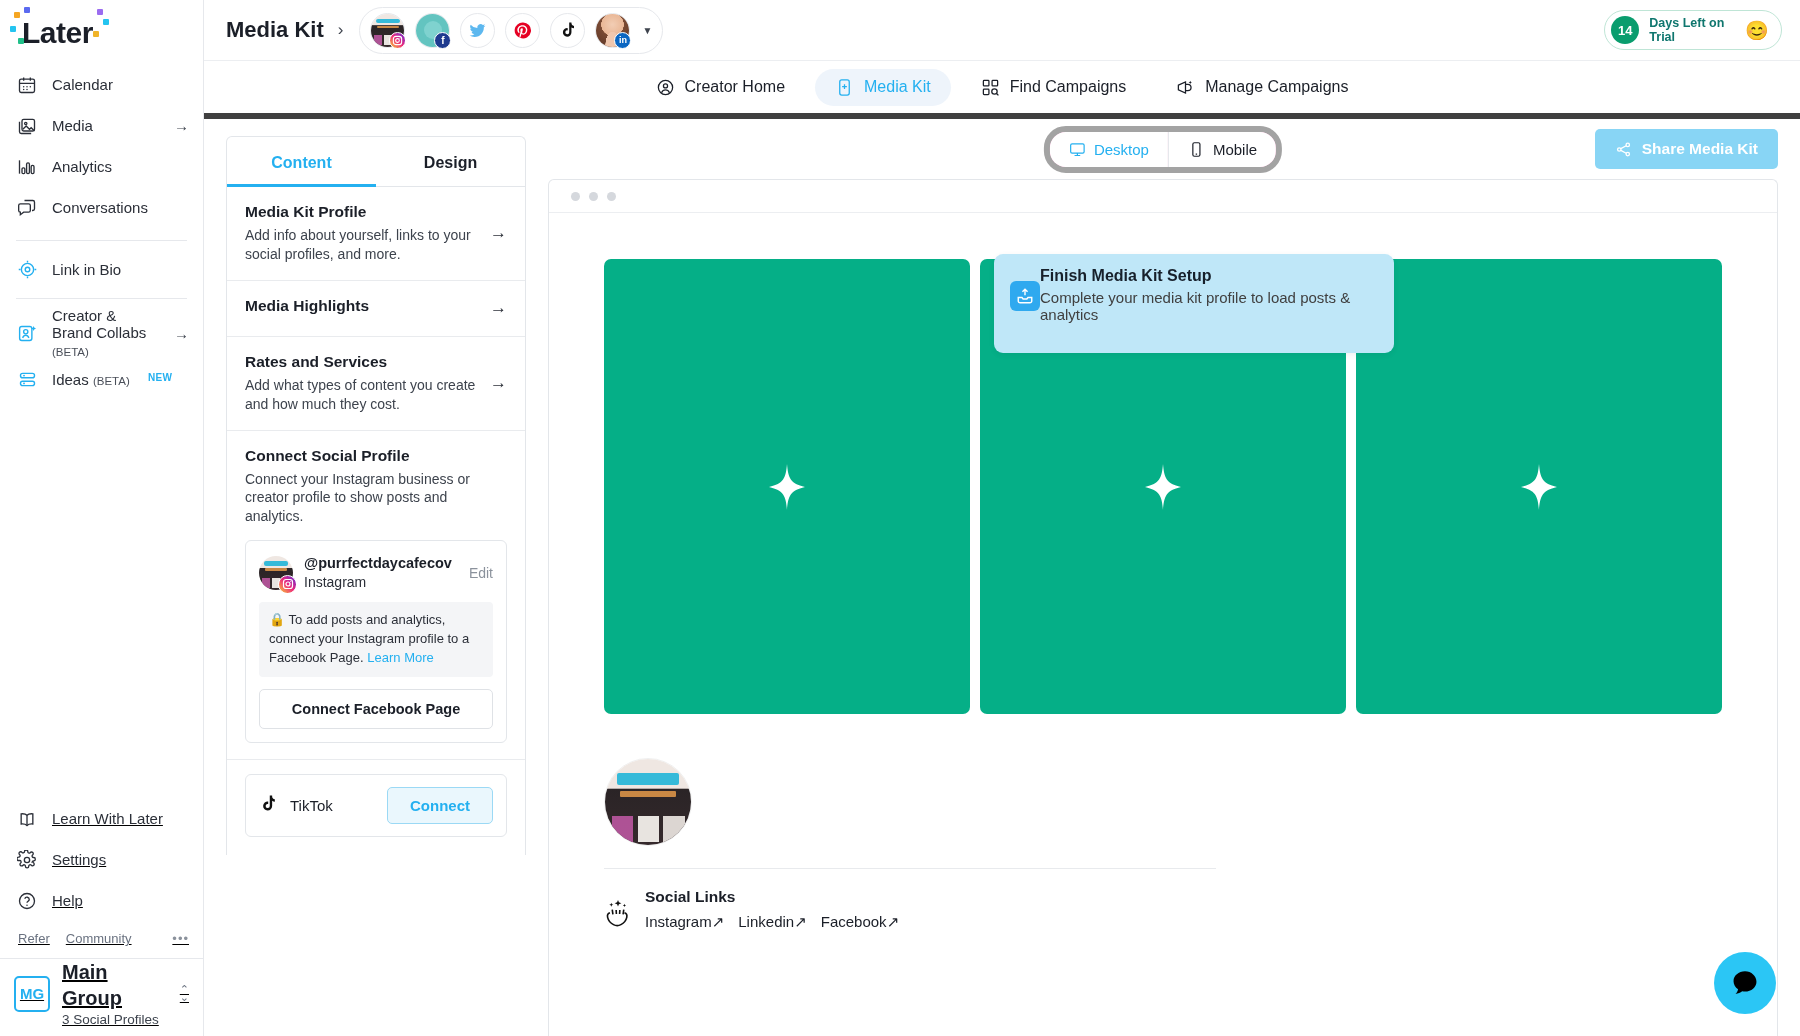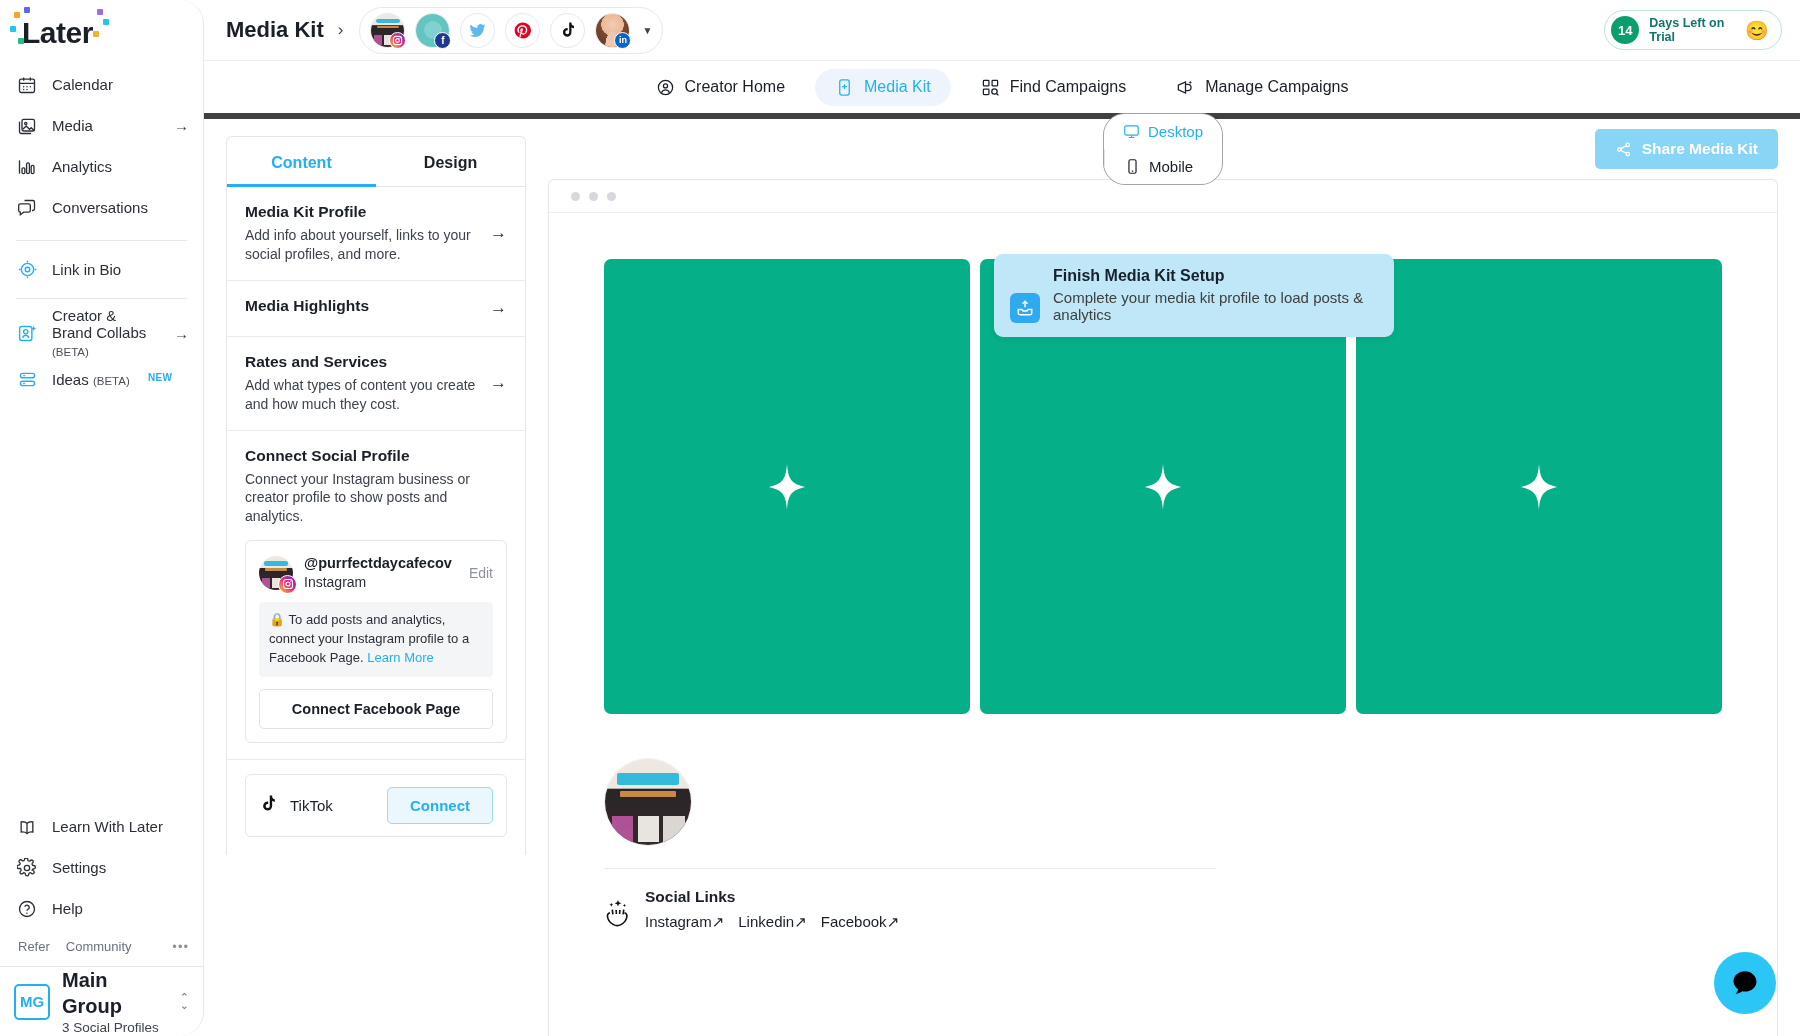--- a/index.html
+++ b/index.html
@@ -12,21 +12,20 @@
   .app { position: relative; width: 1800px; height: 1036px; display: flex; }
 
   
   .sidebar {
     width: 204px; height: 1036px;
     background: #ffffff;
     border-right: 1px solid #e6e8ec;
     display: flex; flex-direction: column;
     position: relative;
     flex: 0 0 204px;
-    border-radius: 24px;
   }
   .logo-wrap { padding: 18px 0 0 22px; height: 60px; }
   .logo {
     position: relative; display: inline-block;
     font-size: 30px; font-weight: bold; letter-spacing: -0.5px;
     color: #1b1f28; line-height: 1;
   }
   .logo .sq { position: absolute; width: 6px; height: 6px; border-radius: 1px; }
   .logo .s1 { background:#f5a623; left:-8px; top:-6px; }
   .logo .s2 { background:#5b6af0; left:2px; top:-11px; }
@@ -49,21 +48,21 @@
   .nav-label .beta { font-size:11.5px; color:#4a4f59; }
   .nav-arrow { color:#3d434d; font-size:15px; line-height:1; }
   .badge-new {
     position:absolute; top:13px; font-size:10px; font-weight:bold;
     color:#24b0f0; letter-spacing:.3px;
   }
   .nav-item.two-line { height:52px; }
   .nav-item.two-line .nav-label { font-size:15px; }
 
   .sb-spacer { flex:1 1 auto; }
-  .sb-bottom { padding-bottom: 0; }
+  .sb-bottom { padding-bottom: 8px; text-decoration: underline; }
   .refer-row {
     display:flex; align-items:center; gap:16px;
     padding: 10px 14px 12px 18px; font-size:13px; color:#6a7280;
   }
   .refer-row .dots { margin-left:auto; color:#8b929c; letter-spacing:1px; font-size:13px;}
   .acct-row {
     display:flex; align-items:center; gap:12px;
     border-top:1px solid #e6e8ec; padding: 13px 14px 13px 14px; height:70px;
     cursor:pointer;
   }
@@ -193,21 +192,21 @@
     border:1px solid #9bd9f5; background:#eaf7fd; color:#24b0f0;
     border-radius:5px; padding:9px 22px; font-size:15px; font-weight:bold;
     cursor:pointer; font-family:inherit;
   }
 
   
   .preview-col { flex:1; min-width:0; display:flex; flex-direction:column; padding:0 22px 0 22px; }
   .pv-toolbar { height:60px; display:flex; align-items:center; position:relative; }
   .viewtoggle {
     position:absolute; left:50%; transform:translateX(-50%);
-    display:flex; border:1px solid #a3a3a3; border-radius:22px; overflow:hidden; background:#f9a8d4;flex-direction:column;
+    display:flex; border:6px solid #a3a3a3; border-radius:22px; overflow:hidden; background:#f9a8d4;
   }
   .vt {
     display:flex; align-items:center; gap:8px; padding:9px 19px; font-size:15px;
     color:#1b1f28; cursor:pointer; background:#fff;
   }
   .vt.active { color:#24b0f0; font-weight:500; }
   .vt + .vt { border-left:1px solid #e3e6ea; }
   .share-btn {
     margin-left:auto; display:flex; align-items:center; gap:10px;
     background:#88d5f5; color:#fff; border:none; border-radius:5px;
@@ -241,22 +240,22 @@
     display:flex; align-items:flex-end; gap:13px; padding-top:17px;
   }
   .sl-txt { line-height:1.45; }
   .sl-title { font-size:15.5px; font-weight:bold; color:#1b1f28; }
   .sl-links { display:flex; gap:14px; font-size:15px; color:#1b1f28; margin-top:3px; }
   .sl-links span { cursor:pointer; }
 
   
   .tooltip {
     position:absolute; left:994px; top:254px; width:400px;
-    background:#bfe7f8; border-radius:9px; padding:13px 14px 14px 16px;
-    display:flex; gap:13px; align-items:flex-end; z-index:20;
+    background:#bfe7f8; border-radius:9px; padding:13px 14px 30px 16px;
+    display:flex; align-items:center; z-index:20;
     box-shadow: 0 2px 6px rgba(0,0,0,.06);
   }
   .tt-ico {
     width:30px; height:30px; border-radius:6px; background:#2fa9ef;
     display:flex; align-items:center; justify-content:center; flex:0 0 30px; margin-top:2px;
   }
   .tt-title { font-size:16px; font-weight:bold; color:#17202b; margin-bottom:4px; }
   .tt-desc { font-size:15px; color:#404040; }
 
   

